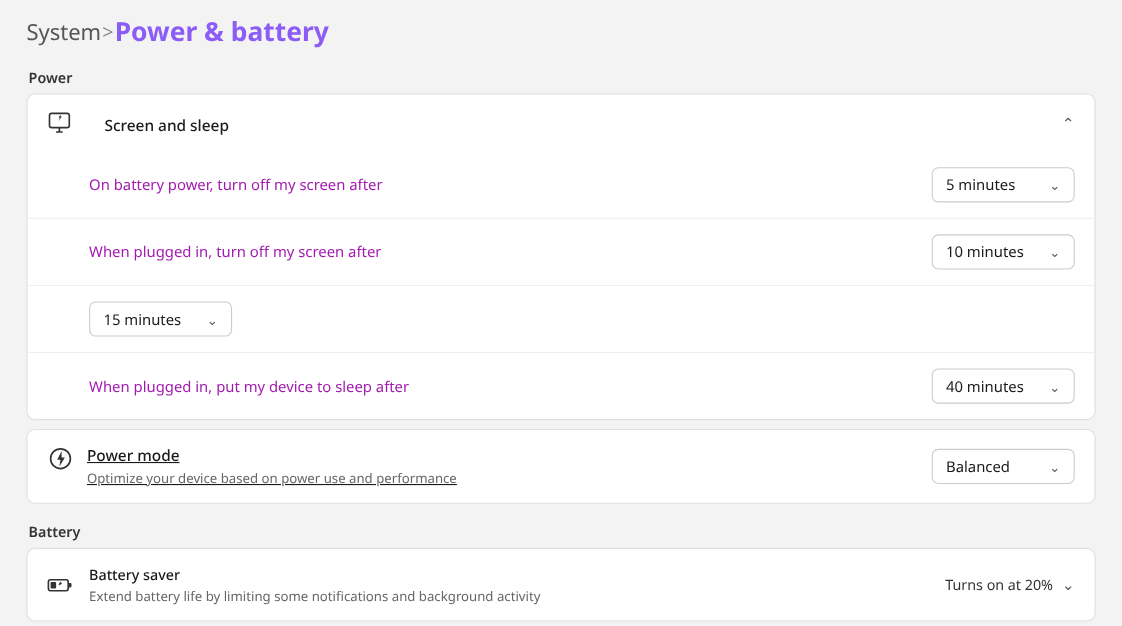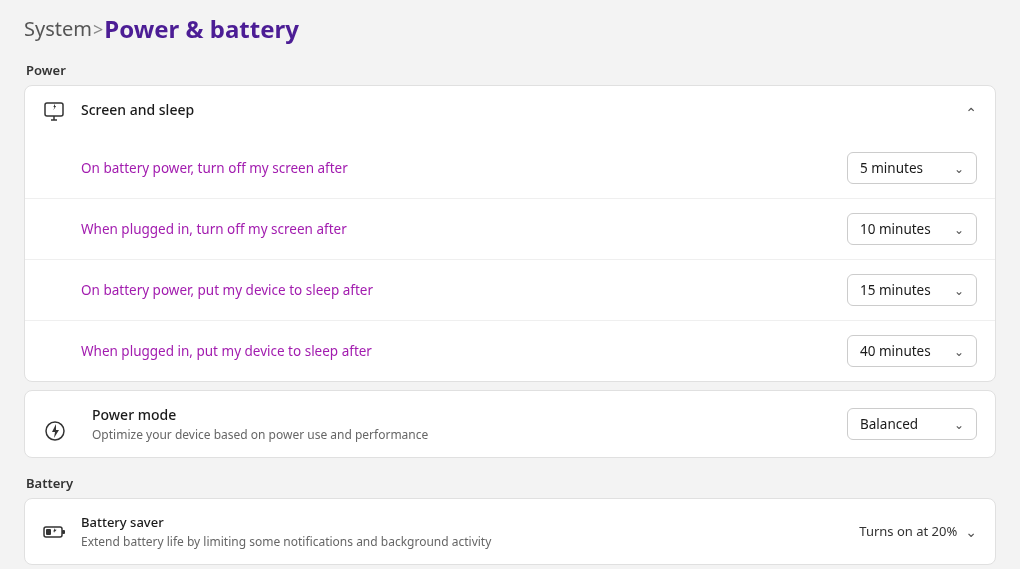--- a/index.html
+++ b/index.html
@@ -25,21 +25,21 @@
       color: #555;
       font-weight: 400;
     }
     .breadcrumb-separator {
       font-size: 18px;
       color: #888;
     }
     .breadcrumb-current {
       font-size: 24px;
       font-weight: 700;
-      color: #4c1d95;
+      color: #8b5cf6;
     }
     .section-label {
       font-size: 13px;
       font-weight: 600;
       color: #333;
       margin-bottom: 6px;
       padding-left: 2px;
     }
     .card {
       background: #fff;
@@ -51,22 +51,22 @@
     .card-header {
       display: flex;
       align-items: center;
       justify-content: space-between;
       padding: 14px 18px;
       cursor: pointer;
       user-select: none;
     }
     .card-header-left {
       display: flex;
-      align-items: flex-start;
-      gap: 14px;
+      align-items: flex-end;
+      gap: 28px;
     }
     .card-icon {
       width: 24px;
       height: 24px;
       display: flex;
       align-items: center;
       justify-content: center;
       flex-shrink: 0;
     }
     .card-header-title {
@@ -111,22 +111,23 @@
       color: #555;
     }
     .power-mode-row {
       display: flex;
       align-items: center;
       justify-content: space-between;
       padding: 14px 18px;
     }
     .power-mode-left {
       display: flex;
-      align-items: flex-end;
-      gap: 25px;
+      align-items: flex-start;
+      gap: 12px;
+      text-decoration: underline;
     }
     .power-mode-text-block .title {
       font-size: 14px;
       font-weight: 500;
     }
     .power-mode-text-block .subtitle {
       font-size: 12px;
       color: #666;
       margin-top: 2px;
     }
@@ -207,21 +208,20 @@
         </div>
       </div>
       <div class="setting-row">
         <span class="setting-label">When plugged in, turn off my screen after</span>
         <div class="dropdown">
           <span class="dropdown-text">10 minutes</span>
           <span class="dropdown-chevron">⌄</span>
         </div>
       </div>
       <div class="setting-row">
-        <span class="setting-label">On battery power, put my device to sleep after</span>
         <div class="dropdown">
           <span class="dropdown-text">15 minutes</span>
           <span class="dropdown-chevron">⌄</span>
         </div>
       </div>
       <div class="setting-row">
         <span class="setting-label">When plugged in, put my device to sleep after</span>
         <div class="dropdown">
           <span class="dropdown-text">40 minutes</span>
           <span class="dropdown-chevron">⌄</span>

